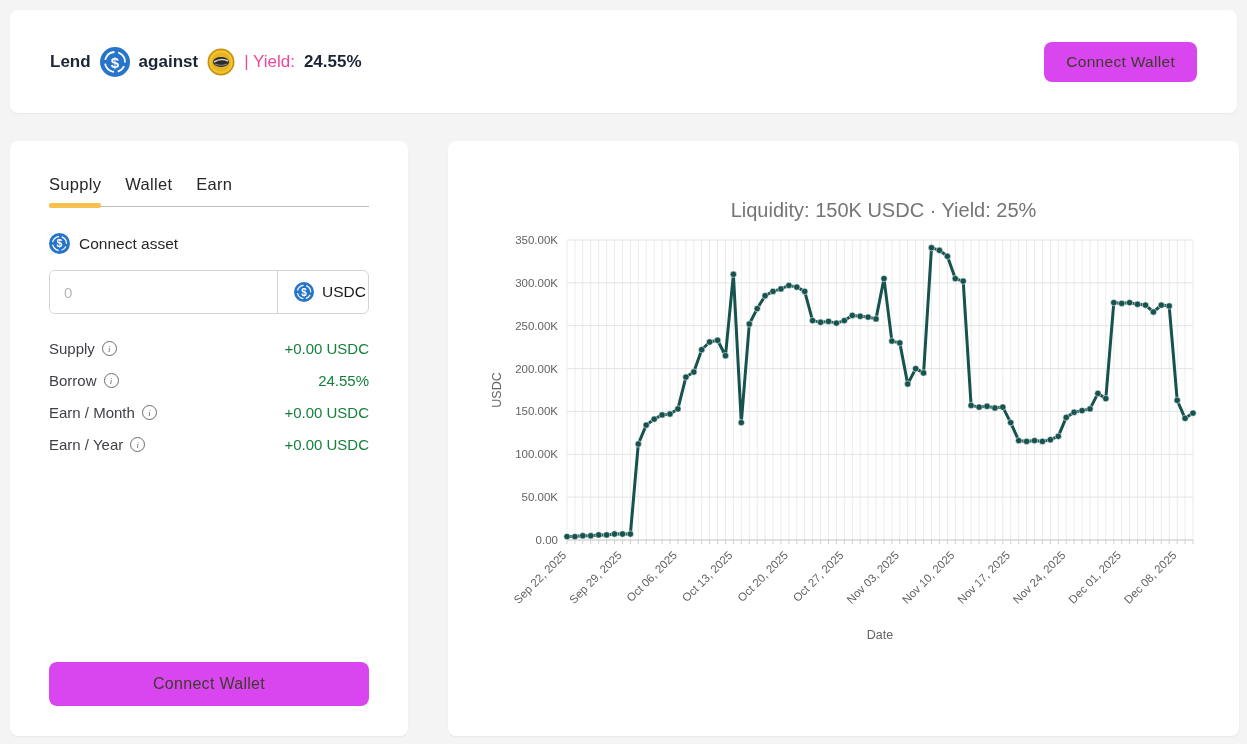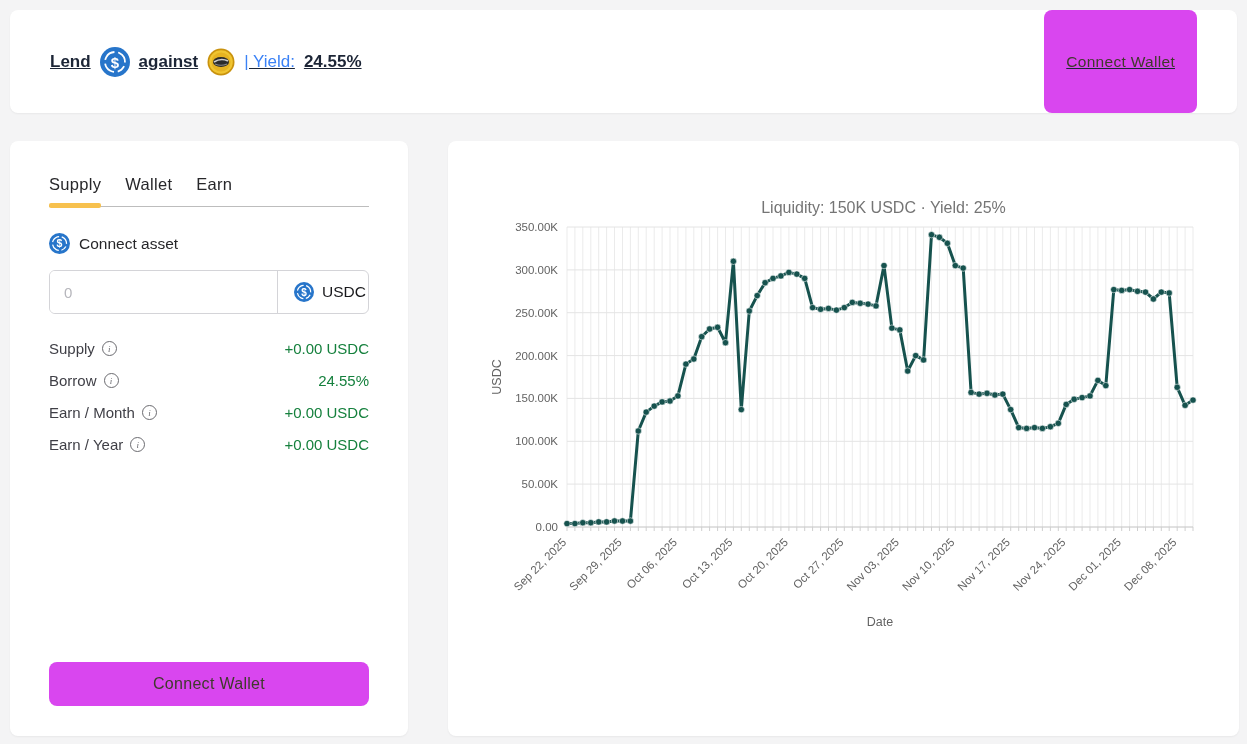--- a/index.html
+++ b/index.html
@@ -13,33 +13,33 @@
   .card {
     background: #ffffff;
     border-radius: 8px;
     box-shadow: 0 1px 2px rgba(0,0,0,0.05);
     justify-content: center;
   }
   
   .header {
     height: 103px;
     display: flex;
+    align-items: center;
     justify-content: space-between;
     padding: 0 40px;
     margin-bottom: 28px;
-    text-decoration: underline;
   }
   .header-left {
     display: flex;
     align-items: center;
     gap: 9px;
     font-size: 17px;
   }
   .bold { font-weight: bold; }
-  .pipe-text { color: #3b82f6; font-weight: normal; }
+  .pipe-text { color: #ec4899; font-weight: normal; }
   .amber-btn {
     background: #d946ef;
     color: #3f3a2b;
     border: none;
     border-radius: 8px;
     font-family: inherit;
     font-size: 15.5px;
     letter-spacing: 0.3px;
     padding: 11px 22px;
     cursor: pointer;
@@ -143,22 +143,23 @@
     font-family: "Liberation Serif", serif;
     cursor: pointer;
   }
   .spacer { flex: 1; }
   .full-btn { width: 100%; padding: 13px 0; font-size: 16px; }
   
   .chart-wrap { margin-top: 24px; }
   .chart-title {
     text-align: center;
     padding-left: 80px;
-    font-size: 16px;
+    font-size: 20px;
     color: #757575;
+    margin-bottom: 8px;
   }
   .chart-svg { display: block; }
   
   .usdc-icon, .coin-icon { display: inline-flex; }
 </style>
 </head>
 <body>
 
 <div class="page">
 

